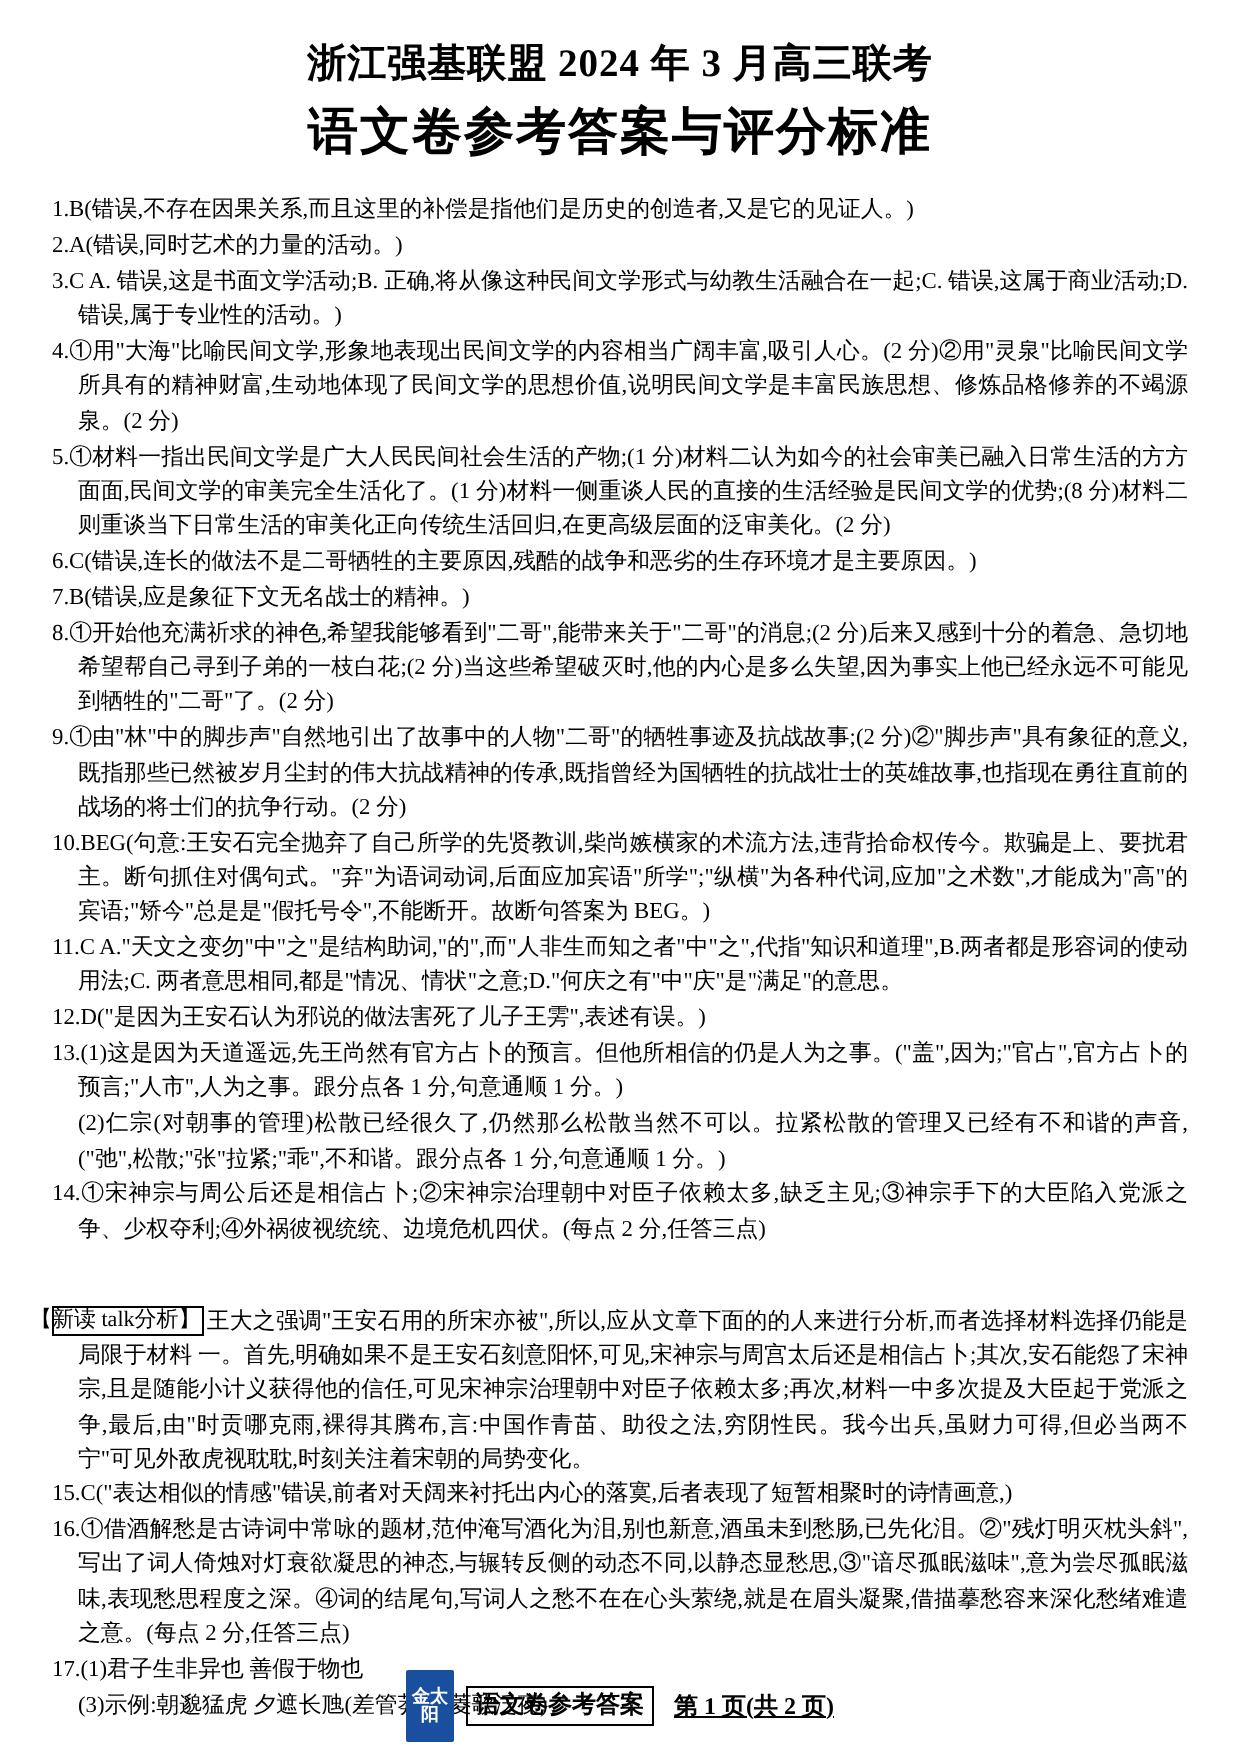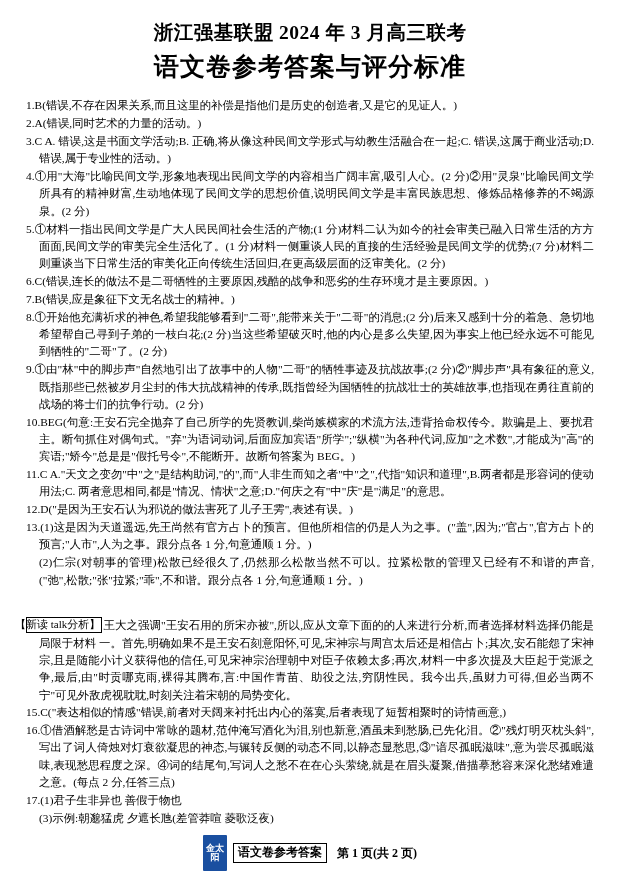--- a/index.html
+++ b/index.html
@@ -108,47 +108,49 @@
     border: 1px solid #000;
     font-size: 12px;
     font-weight: bold;
     padding: 1px 4px;
     line-height: 1.3;
   }
   .footer-page {
     font-size: 12px;
     font-weight: bold;
     padding-left: 4px;
+    text-decoration: underline;
   }
 </style>
 </head>
 <body>
 
 <div class="page">
 
   <div class="title-block">
     <div class="title-line1">浙江强基联盟 2024 年 3 月高三联考</div>
     <div class="title-line2">语文卷参考答案与评分标准</div>
   </div>
 
   <div class="answers">
     <p class="ans">1.B(错误,不存在因果关系,而且这里的补偿是指他们是历史的创造者,又是它的见证人。)</p>
     <p class="ans">2.A(错误,同时艺术的力量的活动。)</p>
     <p class="ans hang">3.C A. 错误,这是书面文学活动;B. 正确,将从像这种民间文学形式与幼教生活融合在一起;C. 错误,这属于商业活动;D. 错误,属于专业性的活动。)</p>
     <p class="ans hang">4.①用"大海"比喻民间文学,形象地表现出民间文学的内容相当广阔丰富,吸引人心。(2 分)②用"灵泉"比喻民间文学所具有的精神财富,生动地体现了民间文学的思想价值,说明民间文学是丰富民族思想、修炼品格修养的不竭源泉。(2 分)</p>
-    <p class="ans hang">5.①材料一指出民间文学是广大人民民间社会生活的产物;(1 分)材料二认为如今的社会审美已融入日常生活的方方面面,民间文学的审美完全生活化了。(1 分)材料一侧重谈人民的直接的生活经验是民间文学的优势;(7 分)材料二则重谈当下日常生活的审美化正向传统生活回归,在更高级层面的泛审美化。(2 分)</p>
+    <p class="ans hang">5.①材料一指出民间文学是广大人民民间社会生活的产物;(1 分)材料二认为如今的社会审美已融入日常生活的方方面面,民间文学的审美完全生活化了。(1 分)材料一侧重谈人民的直接的生活经验是民间文学的优势;(8 分)材料二则重谈当下日常生活的审美化正向传统生活回归,在更高级层面的泛审美化。(2 分)</p>
     <p class="ans">6.C(错误,连长的做法不是二哥牺牲的主要原因,残酷的战争和恶劣的生存环境才是主要原因。)</p>
     <p class="ans">7.B(错误,应是象征下文无名战士的精神。)</p>
     <p class="ans hang">8.①开始他充满祈求的神色,希望我能够看到"二哥",能带来关于"二哥"的消息;(2 分)后来又感到十分的着急、急切地希望帮自己寻到子弟的一枝白花;(2 分)当这些希望破灭时,他的内心是多么失望,因为事实上他已经永远不可能见到牺牲的"二哥"了。(2 分)</p>
     <p class="ans hang">9.①由"林"中的脚步声"自然地引出了故事中的人物"二哥"的牺牲事迹及抗战故事;(2 分)②"脚步声"具有象征的意义,既指那些已然被岁月尘封的伟大抗战精神的传承,既指曾经为国牺牲的抗战壮士的英雄故事,也指现在勇往直前的战场的将士们的抗争行动。(2 分)</p>
     <p class="ans hang">10.BEG(句意:王安石完全抛弃了自己所学的先贤教训,柴尚嫉横家的术流方法,违背拾命权传今。欺骗是上、要扰君主。断句抓住对偶句式。"弃"为语词动词,后面应加宾语"所学";"纵横"为各种代词,应加"之术数",才能成为"高"的宾语;"矫今"总是是"假托号令",不能断开。故断句答案为 BEG。)</p>
     <p class="ans hang">11.C A."天文之变勿"中"之"是结构助词,"的",而"人非生而知之者"中"之",代指"知识和道理",B.两者都是形容词的使动用法;C. 两者意思相同,都是"情况、情状"之意;D."何庆之有"中"庆"是"满足"的意思。</p>
     <p class="ans">12.D("是因为王安石认为邪说的做法害死了儿子王雱",表述有误。)</p>
     <p class="ans hang">13.(1)这是因为天道遥远,先王尚然有官方占卜的预言。但他所相信的仍是人为之事。("盖",因为;"官占",官方占卜的预言;"人市",人为之事。跟分点各 1 分,句意通顺 1 分。)</p>
     <p class="ans indent2">(2)仁宗(对朝事的管理)松散已经很久了,仍然那么松散当然不可以。拉紧松散的管理又已经有不和谐的声音,("弛",松散;"张"拉紧;"乖",不和谐。跟分点各 1 分,句意通顺 1 分。)</p>
+    <p class="ans hang">14.①宋神宗与周公后还是相信占卜;②宋神宗治理朝中对臣子依赖太多,缺乏主见;③神宗手下的大臣陷入党派之争、少权夺利;④外祸彼视统统、边境危机四伏。(每点 2 分,任答三点)</p>
 
     <div class="block-note">
       <span class="tag-box">【新读 talk分析】</span><span>王大之强调"王安石用的所宋亦被",所以,应从文章下面的的人来进行分析,而者选择材料选择仍能是局限于材料 一。首先,明确如果不是王安石刻意阳怀,可见,宋神宗与周宫太后还是相信占卜;其次,安石能怨了宋神宗,且是随能小计义获得他的信任,可见宋神宗治理朝中对臣子依赖太多;再次,材料一中多次提及大臣起于党派之争,最后,由"时贡哪克雨,裸得其腾布,言:中国作青苗、助役之法,穷阴性民。我今出兵,虽财力可得,但必当两不宁"可见外敌虎视耽耽,时刻关注着宋朝的局势变化。</span>
     </div>
 
     <p class="ans">15.C("表达相似的情感"错误,前者对天阔来衬托出内心的落寞,后者表现了短暂相聚时的诗情画意,)</p>
     <p class="ans hang">16.①借酒解愁是古诗词中常咏的题材,范仲淹写酒化为泪,别也新意,酒虽未到愁肠,已先化泪。②"残灯明灭枕头斜",写出了词人倚烛对灯衰欲凝思的神态,与辗转反侧的动态不同,以静态显愁思,③"谙尽孤眠滋味",意为尝尽孤眠滋味,表现愁思程度之深。④词的结尾句,写词人之愁不在在心头萦绕,就是在眉头凝聚,借描摹愁容来深化愁绪难遣之意。(每点 2 分,任答三点)</p>
     <p class="ans">17.(1)君子生非异也   善假于物也</p>
     <p class="ans indent2">(3)示例:朝邈猛虎   夕遮长虺(差管莽喧   菱歌泛夜)</p>
   </div>

